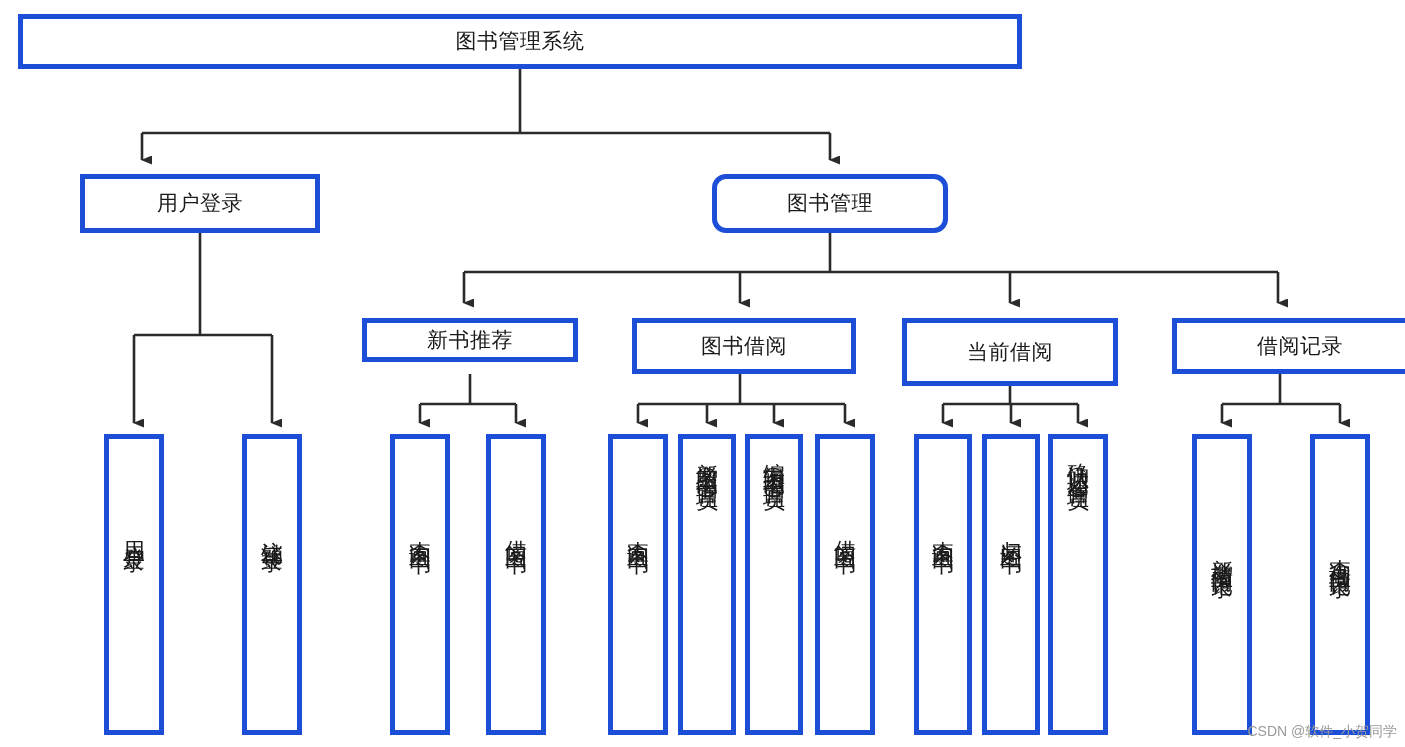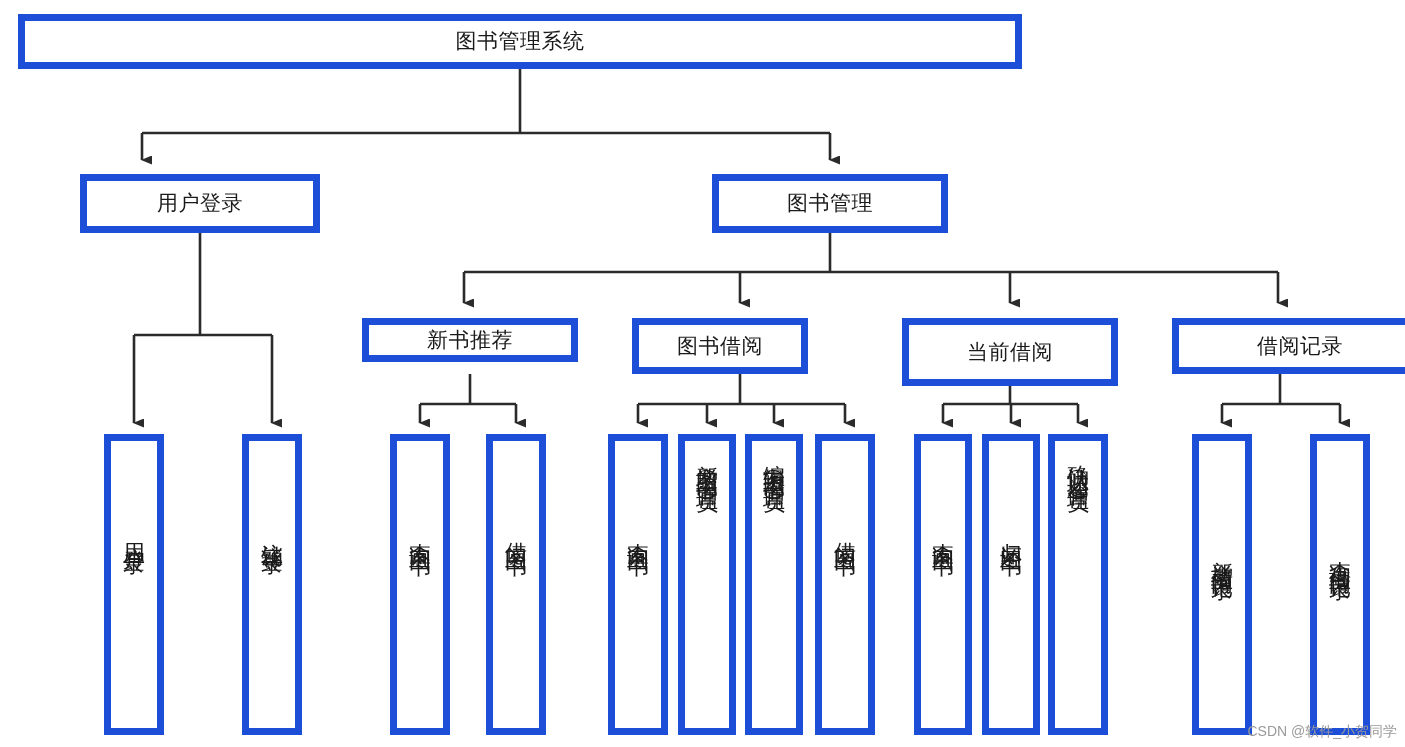--- a/index.html
+++ b/index.html
@@ -22,21 +22,21 @@
     left: 0;
     top: 0;
     width: 1405px;
     height: 747px;
     pointer-events: none;
   }
   .node {
     position: absolute;
     box-sizing: border-box;
     background: #ffffff;
-    border: 7px solid #1d4ed8;
+    border: 5px solid #1d4ed8;
     display: flex;
     align-items: center;
     justify-content: center;
     color: #1a1a1a;
     z-index: 2;
   }
   .node .label {
     display: block;
     text-align: center;
     line-height: 1.05;
@@ -132,28 +132,28 @@
     </g>
   </svg>
 
   <div class="node horiz" style="left:18px; top:14px; width:1004px; height:55px;">
     <span class="label">图书管理系统</span>
   </div>
 
   <div class="node horiz" style="left:80px; top:174px; width:240px; height:59px;">
     <span class="label">用户登录</span>
   </div>
-  <div class="node horiz" style="left:712px; top:174px; width:236px; height:59px;">
+  <div class="node horiz" style="left:712px; top:174px; width:236px; height:59px;border-radius:14px;">
     <span class="label">图书管理</span>
   </div>
 
   <div class="node horiz" style="left:362px; top:318px; width:216px; height:44px;">
     <span class="label">新书推荐</span>
   </div>
-  <div class="node horiz" style="left:632px; top:318px; width:176px; height:56px;">
+  <div class="node horiz" style="left:632px; top:318px; width:224px; height:56px;">
     <span class="label">图书借阅</span>
   </div>
   <div class="node horiz" style="left:902px; top:318px; width:216px; height:68px;">
     <span class="label">当前借阅</span>
   </div>
   <div class="node horiz" style="left:1172px; top:318px; width:256px; height:56px;">
     <span class="label">借阅记录</span>
   </div>
 
   <div class="node vert mid" style="left:104px; top:434px; width:60px; height:301px;">

